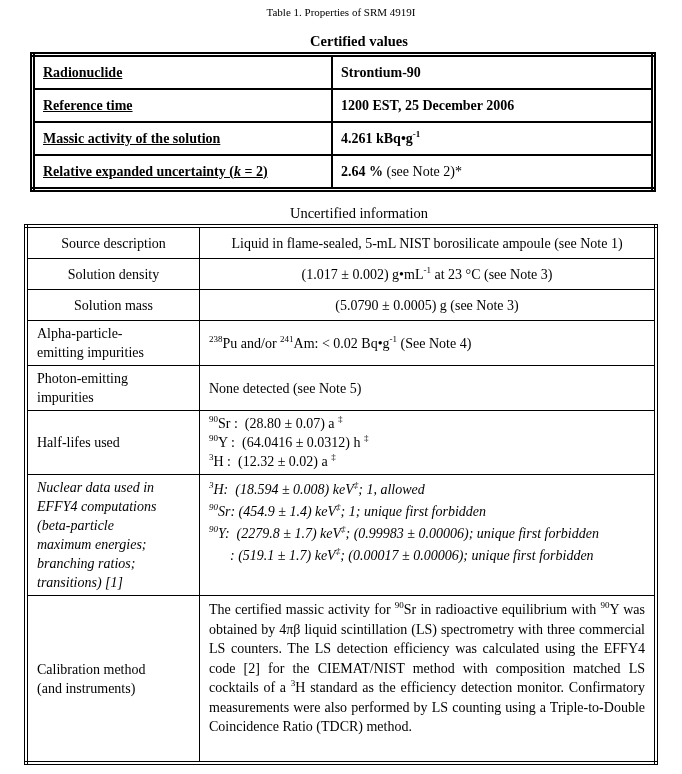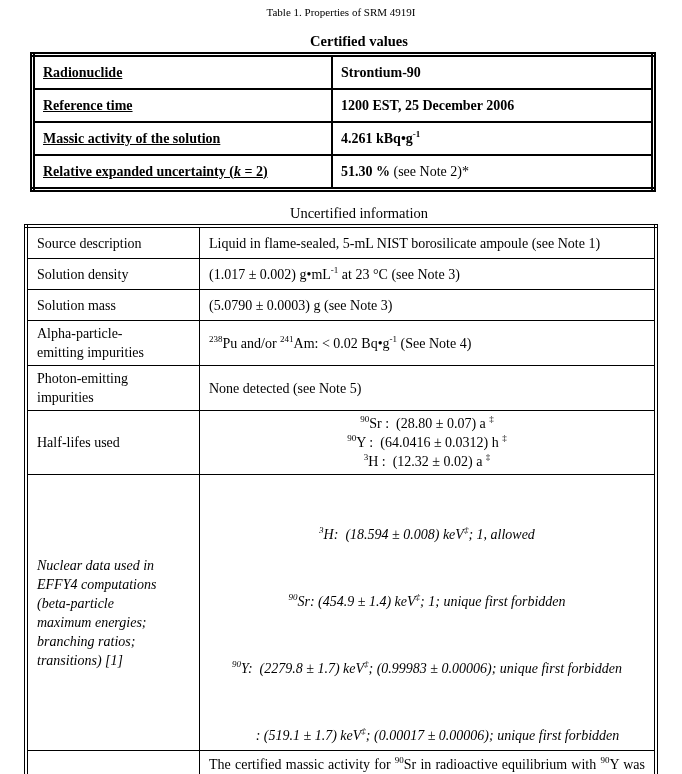--- a/index.html
+++ b/index.html
@@ -44,30 +44,30 @@
   .uncertified-table td {
     border:1px solid #000;
     padding:3px 9px;
     vertical-align:middle;
     line-height:19px;
   }
   .uncertified-table td.u-label {
     width:153px;
     white-space:pre-line;
   }
-  tr.r-std td   { height:24px; }
+  tr.r-std td   { height:24px;text-align:center; }
   tr.r-two td   { height:33px; }
   tr.r-half td  { height:50px; }
   tr.r-nuc td   { height:106px;font-style:italic; }
   tr.r-cal td   { height:158px; }
   tr.r-nuc td.u-value { vertical-align:top; padding-top:4px; }
   tr.r-cal td.u-value { vertical-align:top; padding-top:4px; }
 
-  .line { white-space:pre-wrap; line-height:19px;text-align:center; }
-  tr.r-nuc .line { line-height:22px;margin-top:45px; }
+  .line { white-space:pre-wrap; line-height:19px; }
+  tr.r-nuc .line { line-height:22px; }
   .calibration-paragraph {
     margin:0; text-align:justify; line-height:19.5px;
   }
 </style>
 </head>
 <body>
 
 <div class="doc-title">Table 1. Properties of SRM 4919I</div>
 
 <div class="tbl-heading bold certified-heading">Certified values</div>
@@ -81,40 +81,40 @@
   <tr>
     <td class="c-label">Reference time</td>
     <td>1200 EST, 25 December 2006</td>
   </tr>
   <tr>
     <td class="c-label">Massic activity of the solution</td>
     <td>4.261 kBq•g<sup>-1</sup></td>
   </tr>
   <tr>
     <td class="c-label">Relative expanded uncertainty (<i>k</i> = 2)</td>
-    <td><span>51.30 %</span><span class="note-normal">  (see Note 2)*</span></td>
+    <td><span>2.64 %</span><span class="note-normal">  (see Note 2)*</span></td>
   </tr>
 </tbody>
   </table>
 
 <div class="tbl-heading uncertified-heading">Uncertified information</div>
 
 <table class="uncertified-table">
   <tbody>
       <tr class="r-std">
     <td class="u-label">Source description</td>
     <td class="u-value">Liquid in flame-sealed, 5-mL NIST borosilicate ampoule (see Note 1)</td>
   </tr>
   <tr class="r-std">
     <td class="u-label">Solution density</td>
     <td class="u-value">(1.017 ± 0.002) g•mL<sup>-1</sup> at 23 °C  (see Note 3)</td>
   </tr>
   <tr class="r-std">
     <td class="u-label">Solution mass</td>
-    <td class="u-value">(5.0790 ± 0.0003) g  (see Note 3)</td>
+    <td class="u-value">(5.0790 ± 0.0005) g  (see Note 3)</td>
   </tr>
   <tr class="r-two">
     <td class="u-label">Alpha-particle-
 emitting impurities</td>
     <td class="u-value"><sup>238</sup>Pu and/or <sup>241</sup>Am: &lt; 0.02 Bq•g<sup>-1</sup> (See Note 4)</td>
   </tr>
   <tr class="r-two">
     <td class="u-label">Photon-emitting
 impurities</td>
     <td class="u-value">None detected (see Note 5)</td>

